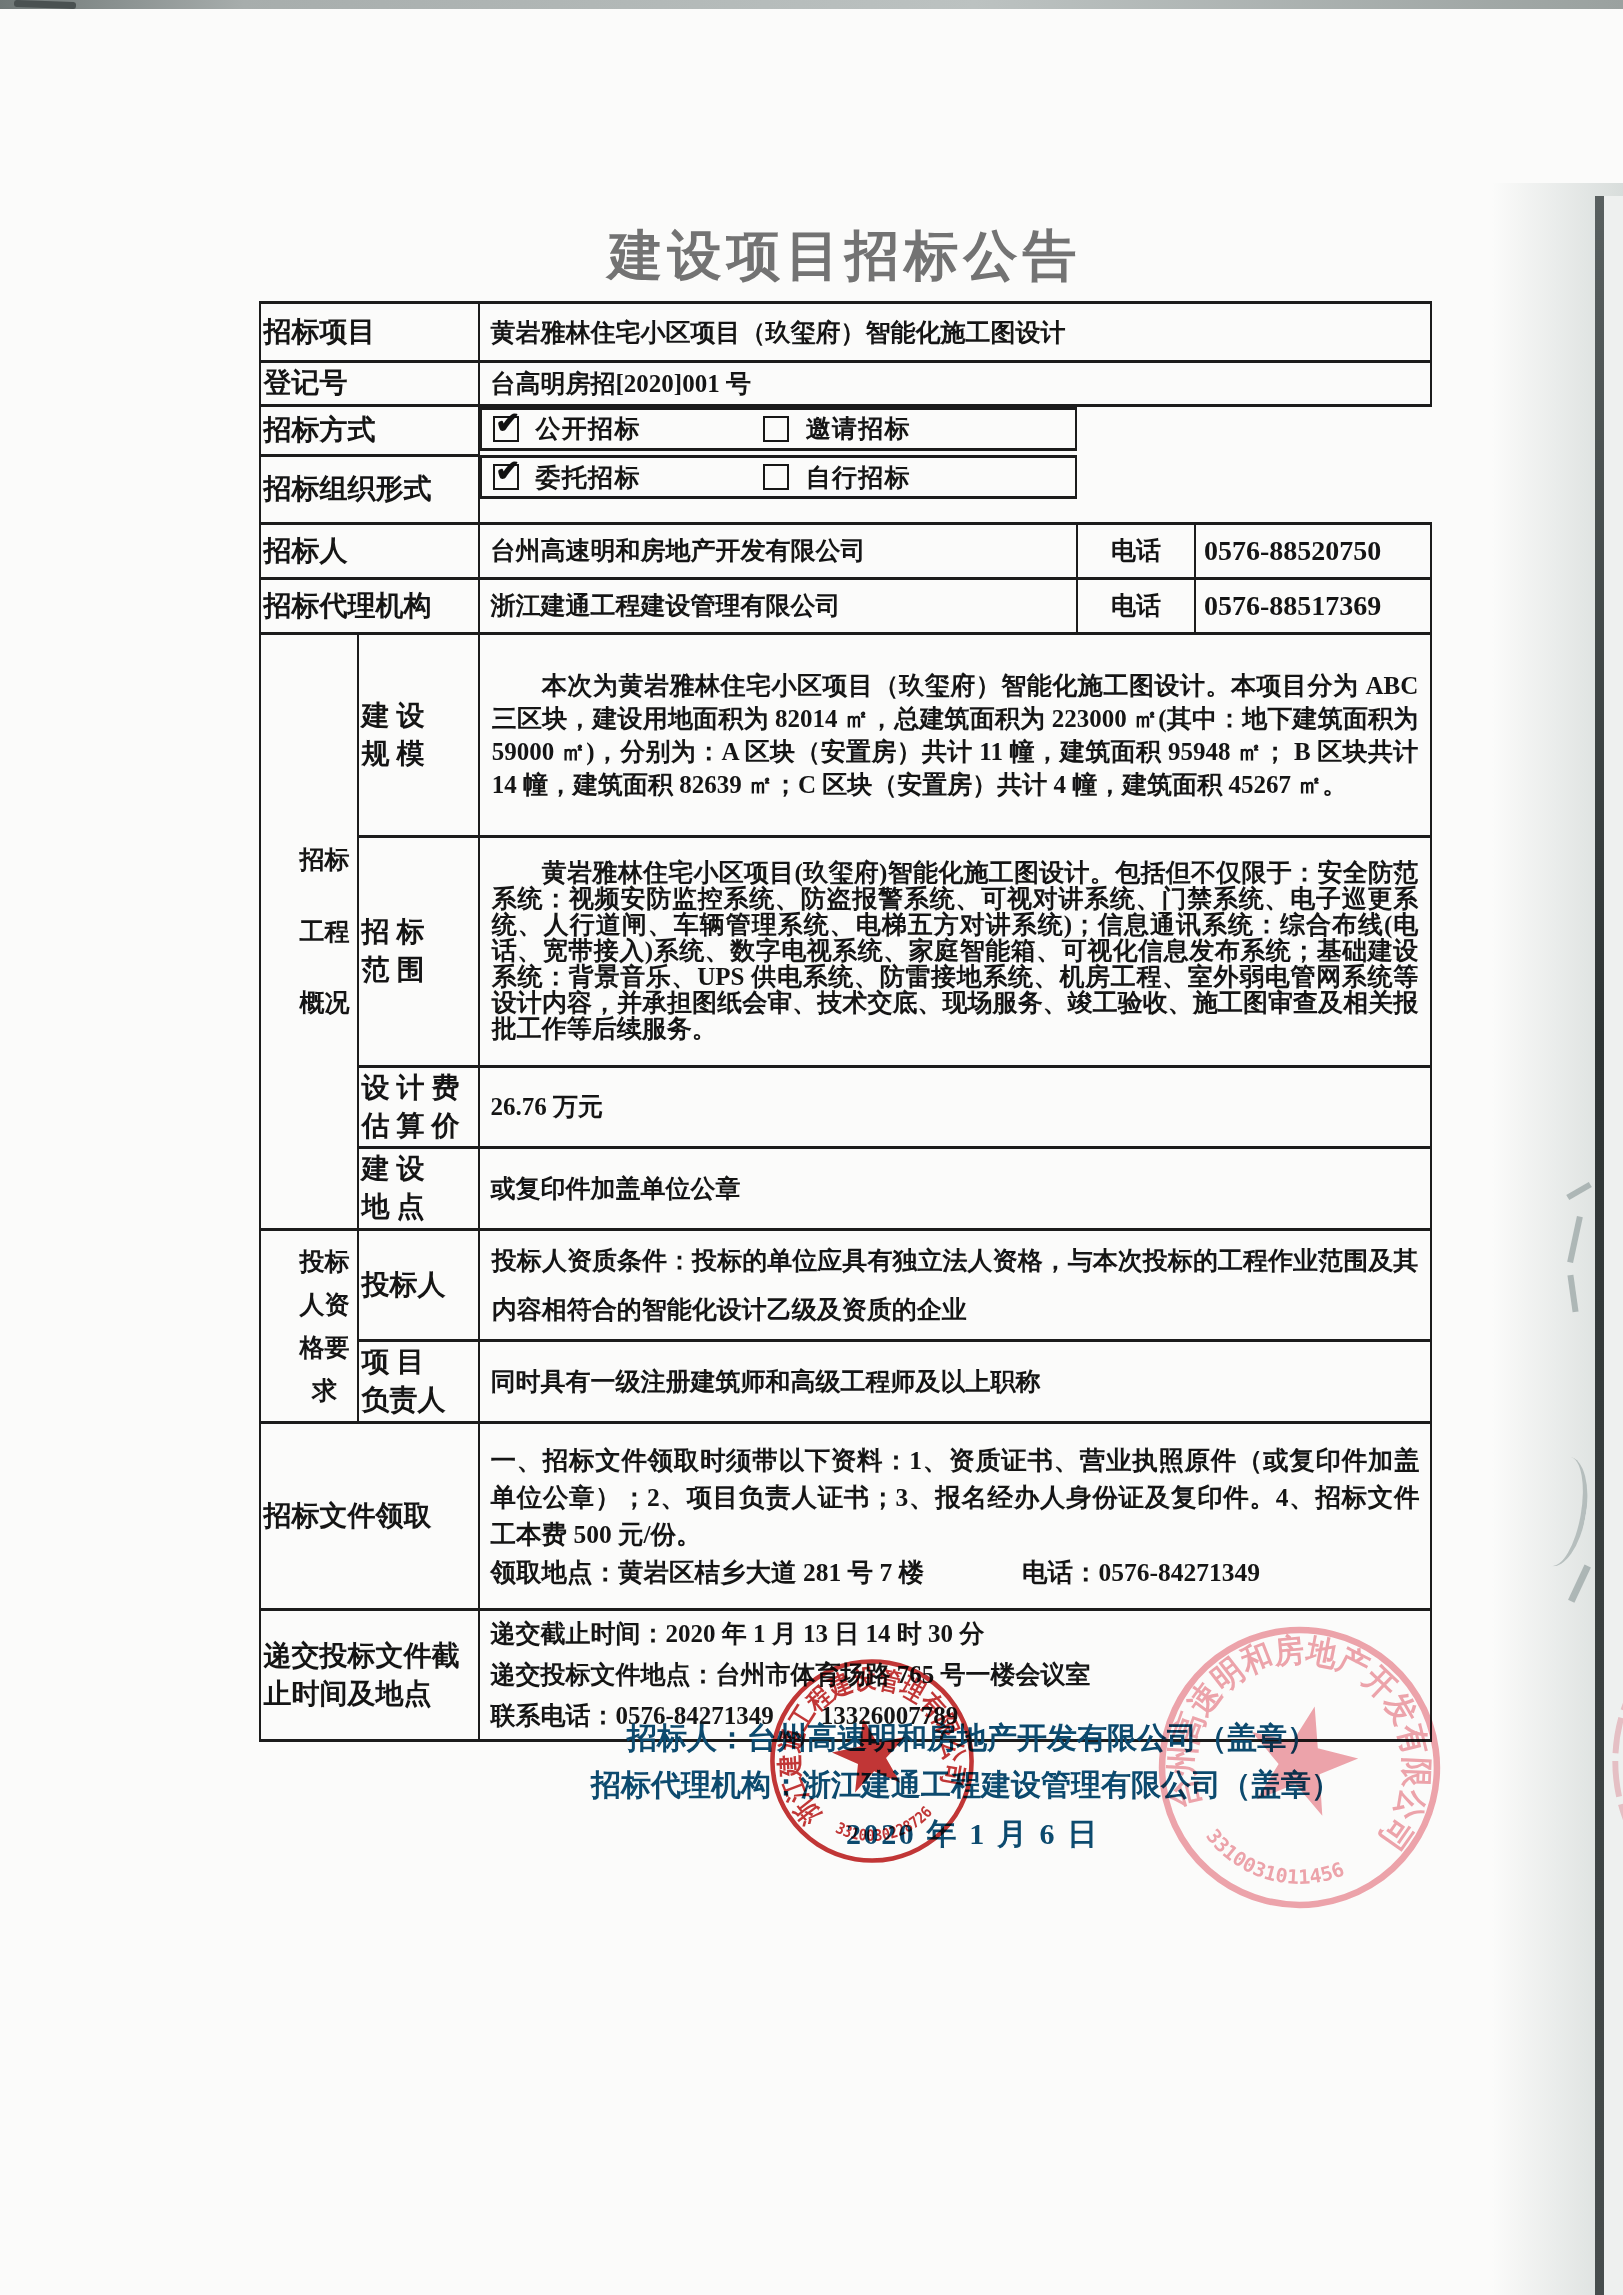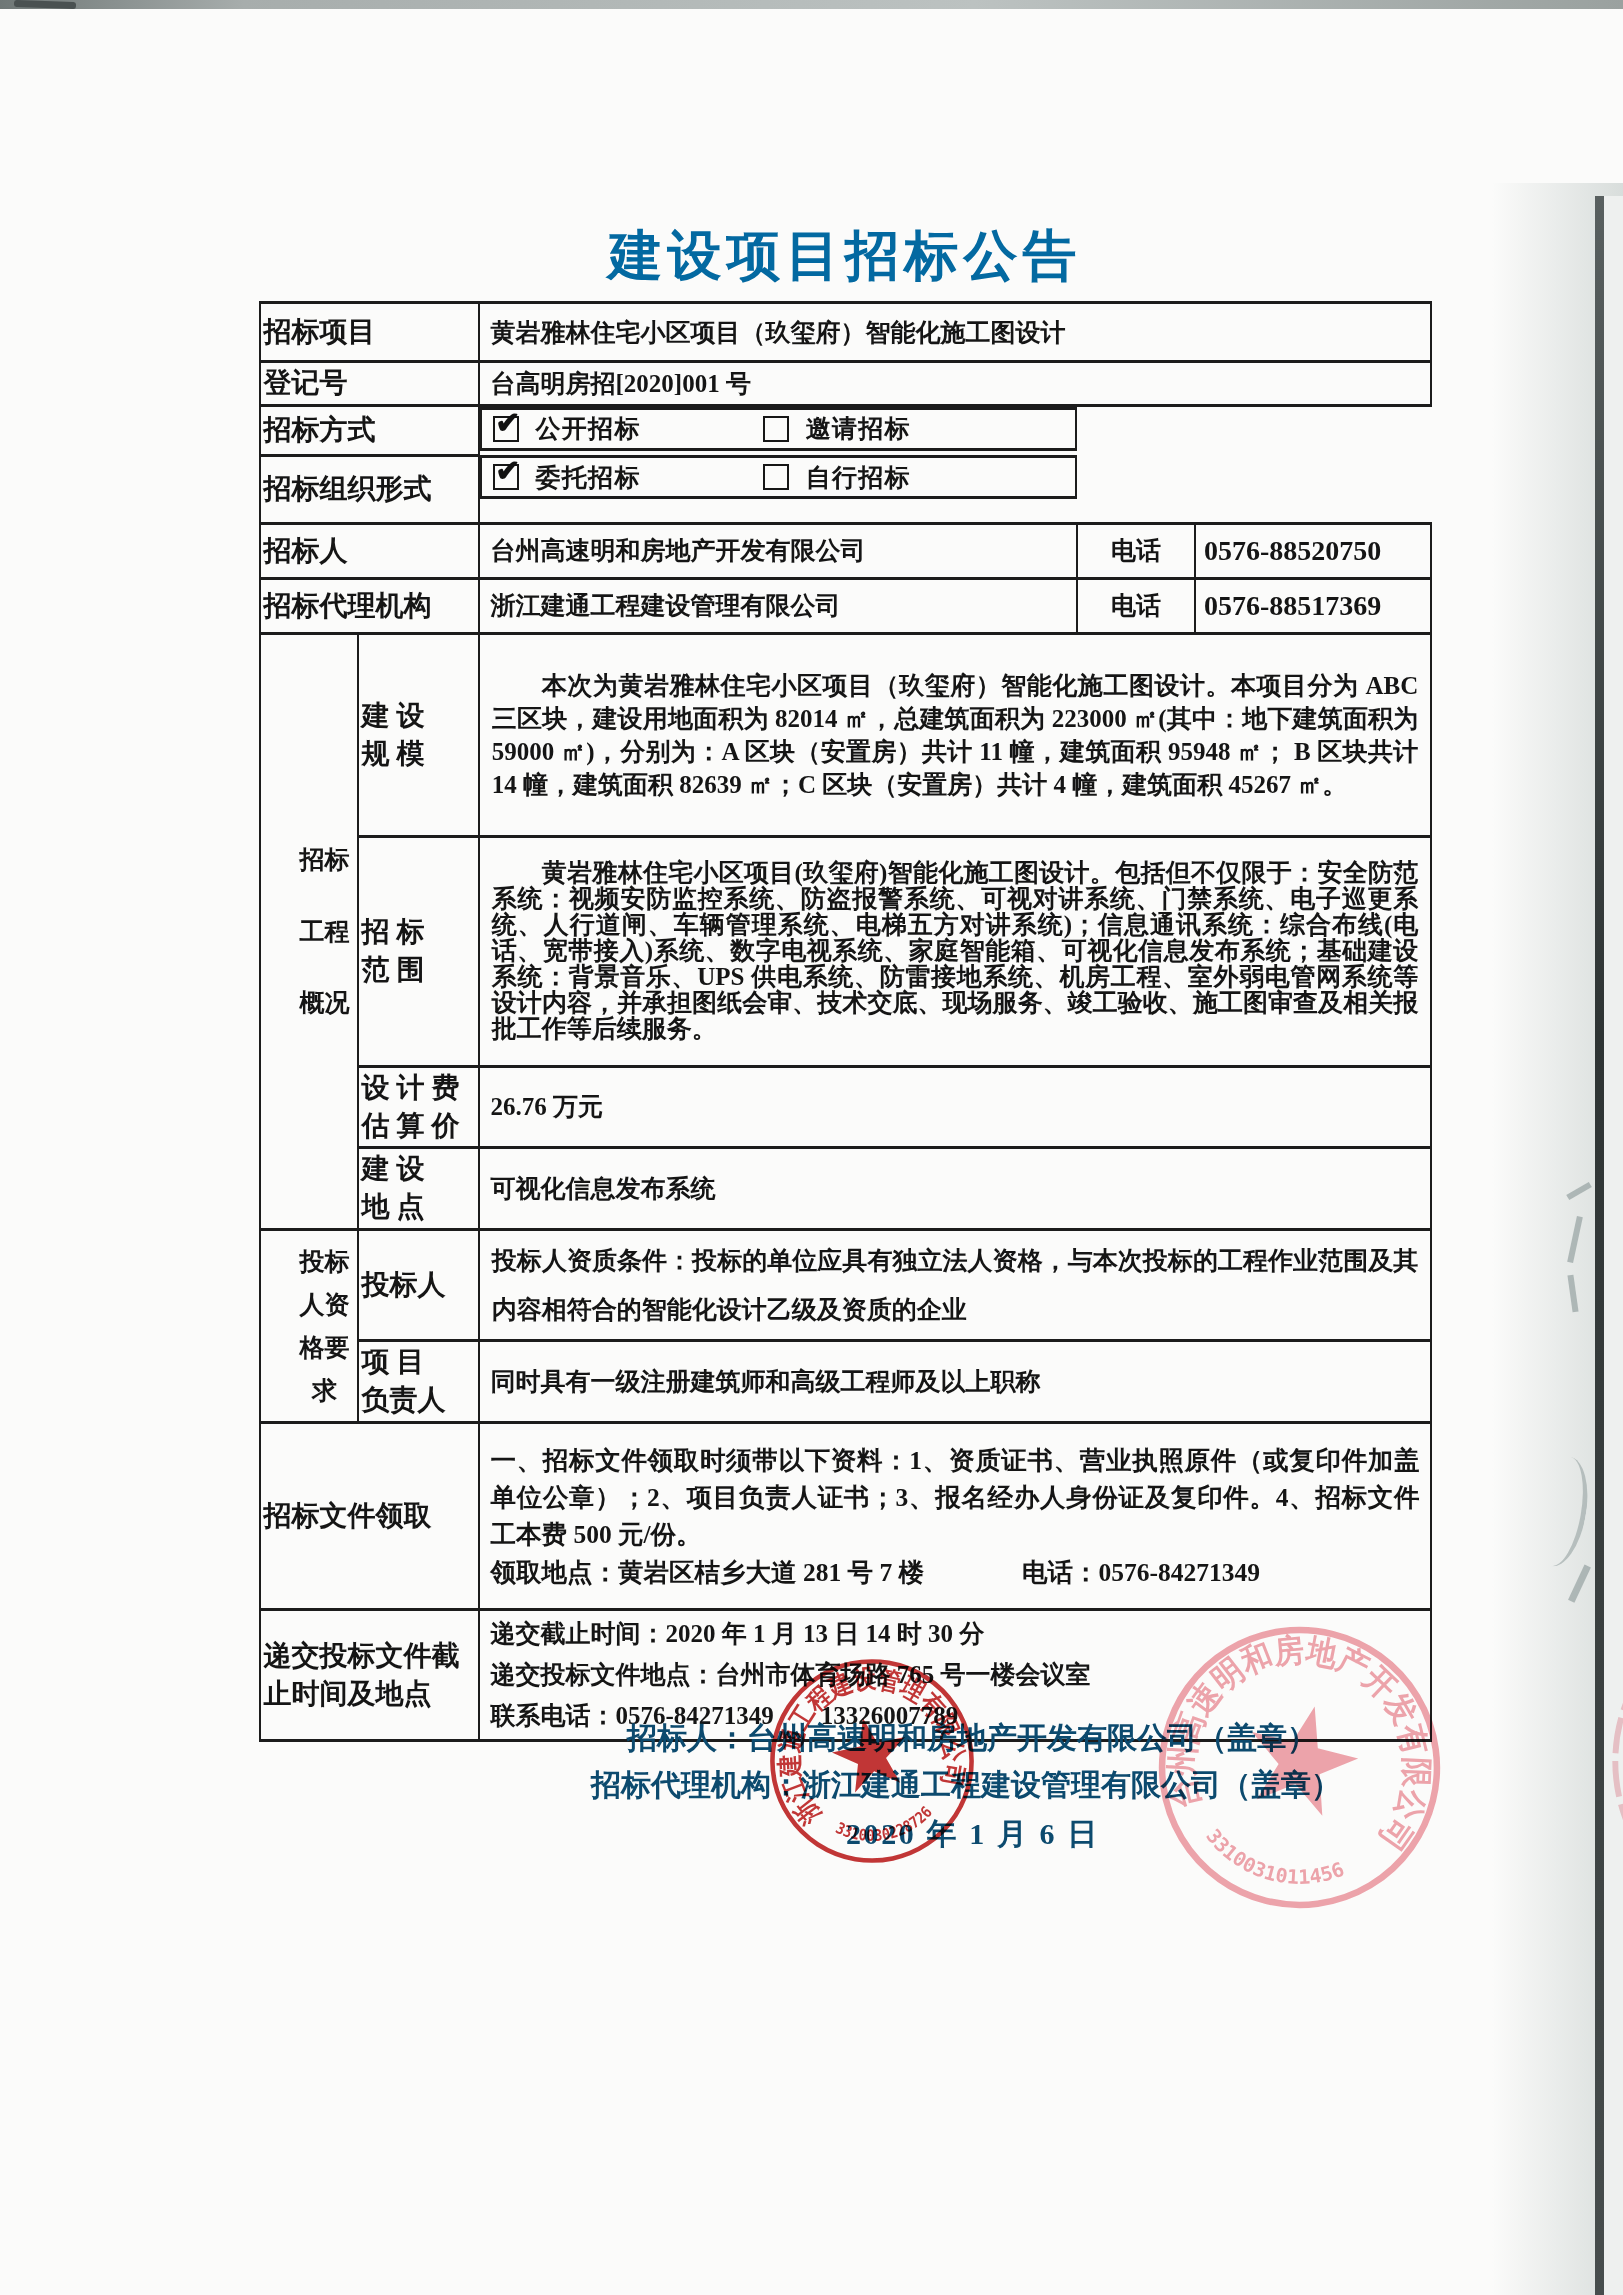--- a/index.html
+++ b/index.html
@@ -22,21 +22,21 @@
   .mk{position:absolute;background:rgba(118,133,133,.5);}
   .mk1{left:1566px;top:1188px;width:26px;height:5.9px;transform:rotate(-30deg);}
   .mk2{left:1572px;top:1216px;width:5.9px;height:47px;transform:rotate(12deg);}
   .mk3{left:1570px;top:1275px;width:5.9px;height:37px;transform:rotate(-8deg);}
   .mk4{left:1535px;top:1456px;width:46px;height:111px;background:none;
     border-right:5.2px solid rgba(125,140,140,.45);border-radius:50%;transform:rotate(10deg);}
   .mk5{left:1576px;top:1564px;width:6.5px;height:39px;transform:rotate(25deg);}
 
   
   .doc-title{position:absolute;left:259px;top:220px;width:1172px;
-    text-align:center;font-size:54px;font-weight:900;letter-spacing:5.2px;color:#0369a1;}
+    text-align:center;font-size:54px;font-weight:900;letter-spacing:5.2px;color:#737373;}
 
   
   .tbl-wrap{position:absolute;left:259px;top:301px;}
   table.doc{border-collapse:collapse;table-layout:fixed;width:1172px;}
   table.doc td{
     border-left:2px solid #1c1c1c;border-right:2px solid #1c1c1c;
     border-top:3.3px solid #1c1c1c;border-bottom:3.3px solid #1c1c1c;
     vertical-align:middle;font-weight:bold;overflow:hidden;
   }
   td.lbl{text-align:left;font-size:28px;padding:1.3px 2.6px;}
@@ -168,21 +168,21 @@
 
   <tr style="height:77px">
     <td class="lbl prelines">设 计 费
 估 算 价</td>
     <td colspan="3" class="val">26.76 万元</td>
   </tr>
 
   <tr style="height:77px">
     <td class="lbl prelines">建 设
 地 点</td>
-    <td colspan="3" class="val">可视化信息发布系统</td>
+    <td colspan="3" class="val">或复印件加盖单位公章</td>
   </tr>
 
   <tr style="height:110px">
     <td class="vlbl vlbl-4" rowspan="2">投标
 人资
 格要
 求</td>
     <td class="lbl">投标人</td>
     <td colspan="3" class="para twoLine">投标人资质条件：投标的单位应具有独立法人资格，与本次投标的工程作业范围及其内容相符合的智能化设计乙级及资质的企业</td>
   </tr>

